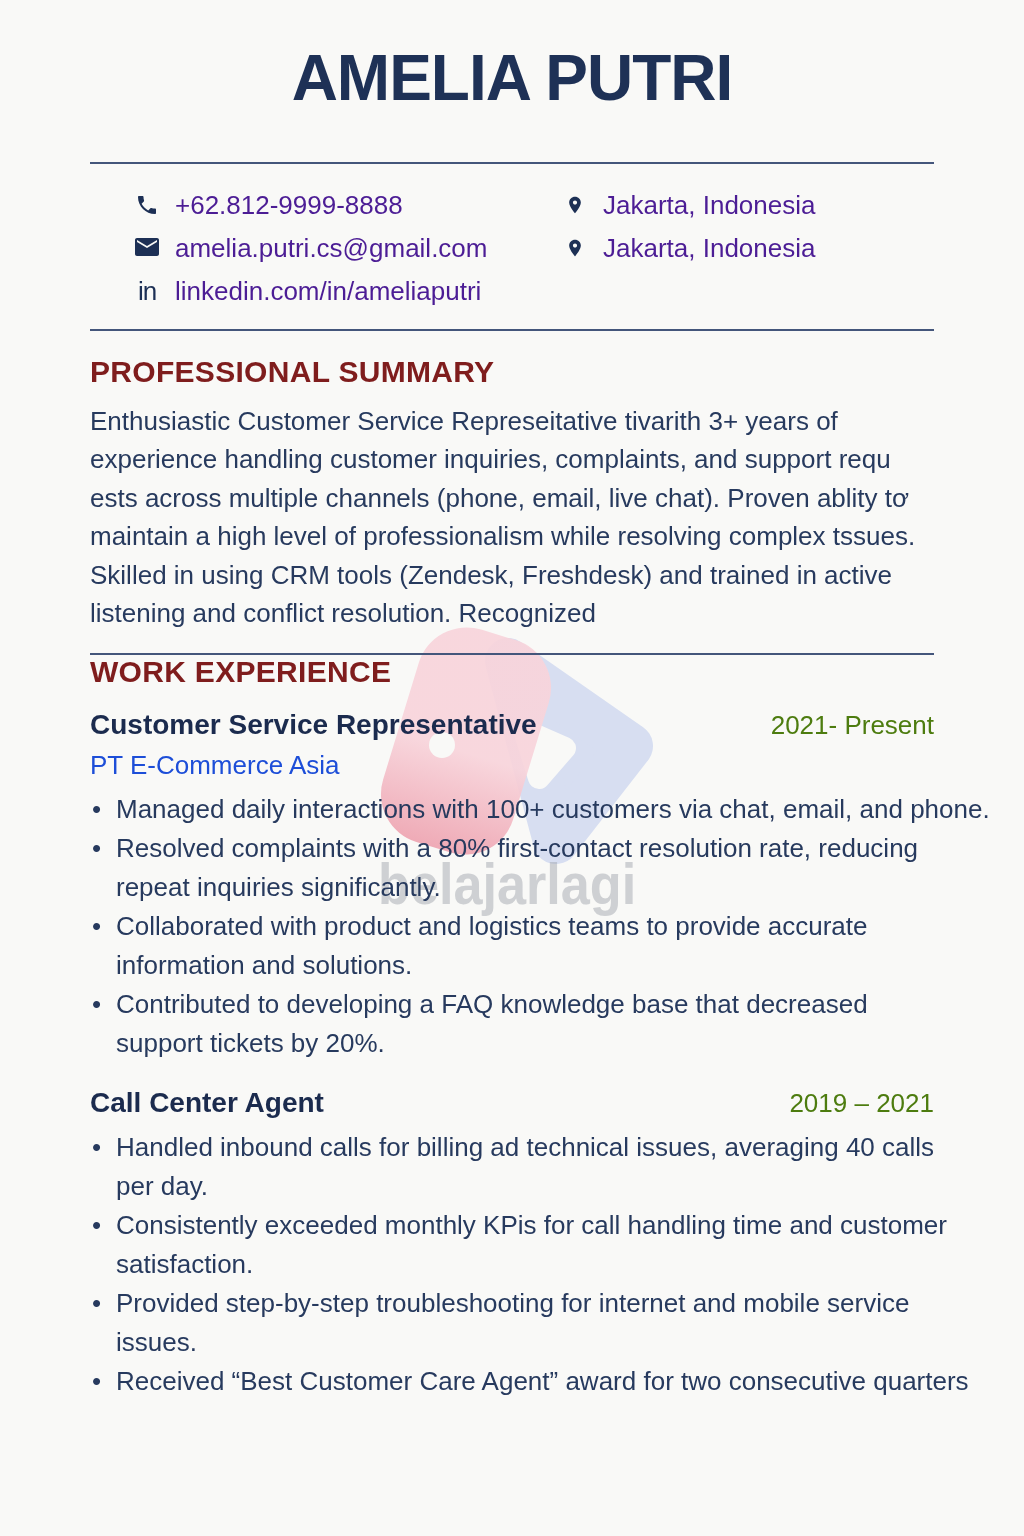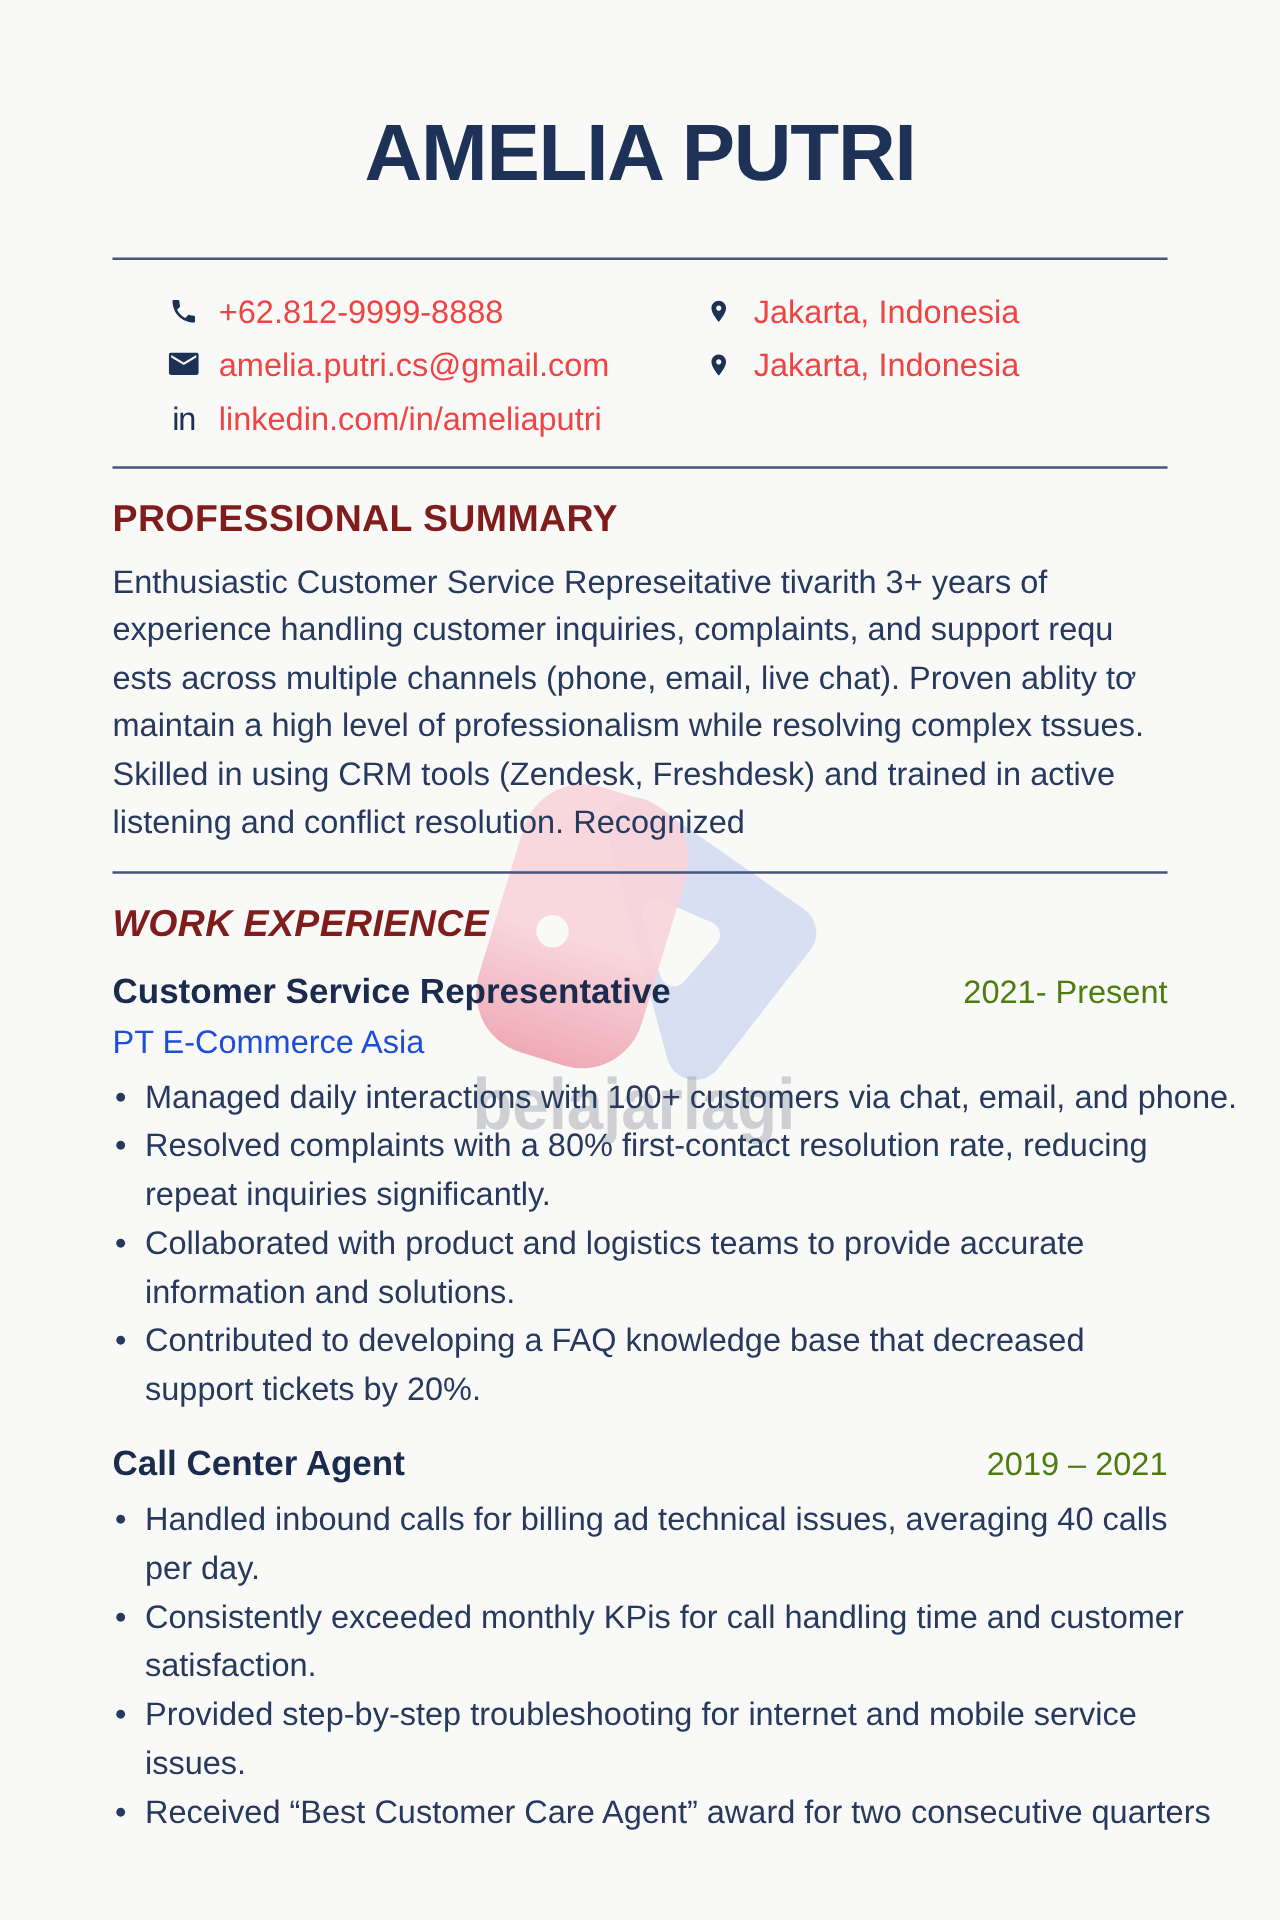--- a/index.html
+++ b/index.html
@@ -16,53 +16,53 @@
   .wm-text{
     position:absolute;left:378px;top:850px;
     font-size:58px;font-weight:700;letter-spacing:0px;
     color:rgba(158,162,172,0.48);
     transform:scaleX(0.9);transform-origin:left top;
     white-space:nowrap;
   }
   .content{position:absolute;inset:0;z-index:1;padding:0 90px;box-sizing:border-box;}
 
   .resume-title{
-    margin:0;padding-top:86px;
+    margin:0;padding-top:42px;
     text-align:center;
     font-size:64px;font-weight:700;letter-spacing:-1px;
     color:#1e3156;line-height:1.15;
   }
   .rule{border:none;border-top:2px solid #44567b;margin:0;}
   .rule-1{margin-top:46px;}
   .rule-2{margin-top:16px;}
   .rule-3{margin-top:20px;}
 
   .contact{
     display:grid;grid-template-columns:473px 1fr;
     margin-top:20px;
   }
   .contact-col{display:flex;flex-direction:column;}
   .contact-col.left{padding-left:45px;}
   .contact-row{display:flex;align-items:center;height:43px;}
   .contact-icon{width:24px;height:24px;flex:0 0 24px;display:flex;align-items:center;justify-content:center;}
   .contact-icon svg{display:block;}
   .linkedin-glyph{font-weight:400;font-size:26px;color:#1d3055;letter-spacing:-1px;}
-  .contact-text{margin-left:16px;font-size:26px;color:#ef4444;}
+  .contact-text{margin-left:16px;font-size:26px;color:#4c1d95;}
 
   .section-heading{
     margin:0;font-size:30px;font-weight:700;
     color:#7f1d1d;letter-spacing:0.3px;
   }
   .summary-heading{margin-top:24px;}
   .summary-text{
     margin-top:13px;
     font-size:26px;line-height:38.5px;
     color:#273a5e;white-space:pre;
   }
-  .work-heading{margin-top:24px;font-style:italic;}
+  .work-heading{}
 
   .job{margin-top:20px;}
   .job + .job{margin-top:24px;}
   .job-header{display:flex;justify-content:space-between;align-items:baseline;}
   .job-title{font-size:28px;font-weight:700;color:#1b2b4e;margin:0;}
   .job-dates{font-size:26px;color:#4d7c0f;}
   .job-company{font-size:26px;color:#1d4ed8;margin-top:9px;}
   .bullets{list-style:none;margin:9px 0 0 0;padding:0;}
   .bullets li{
     position:relative;padding-left:26px;

